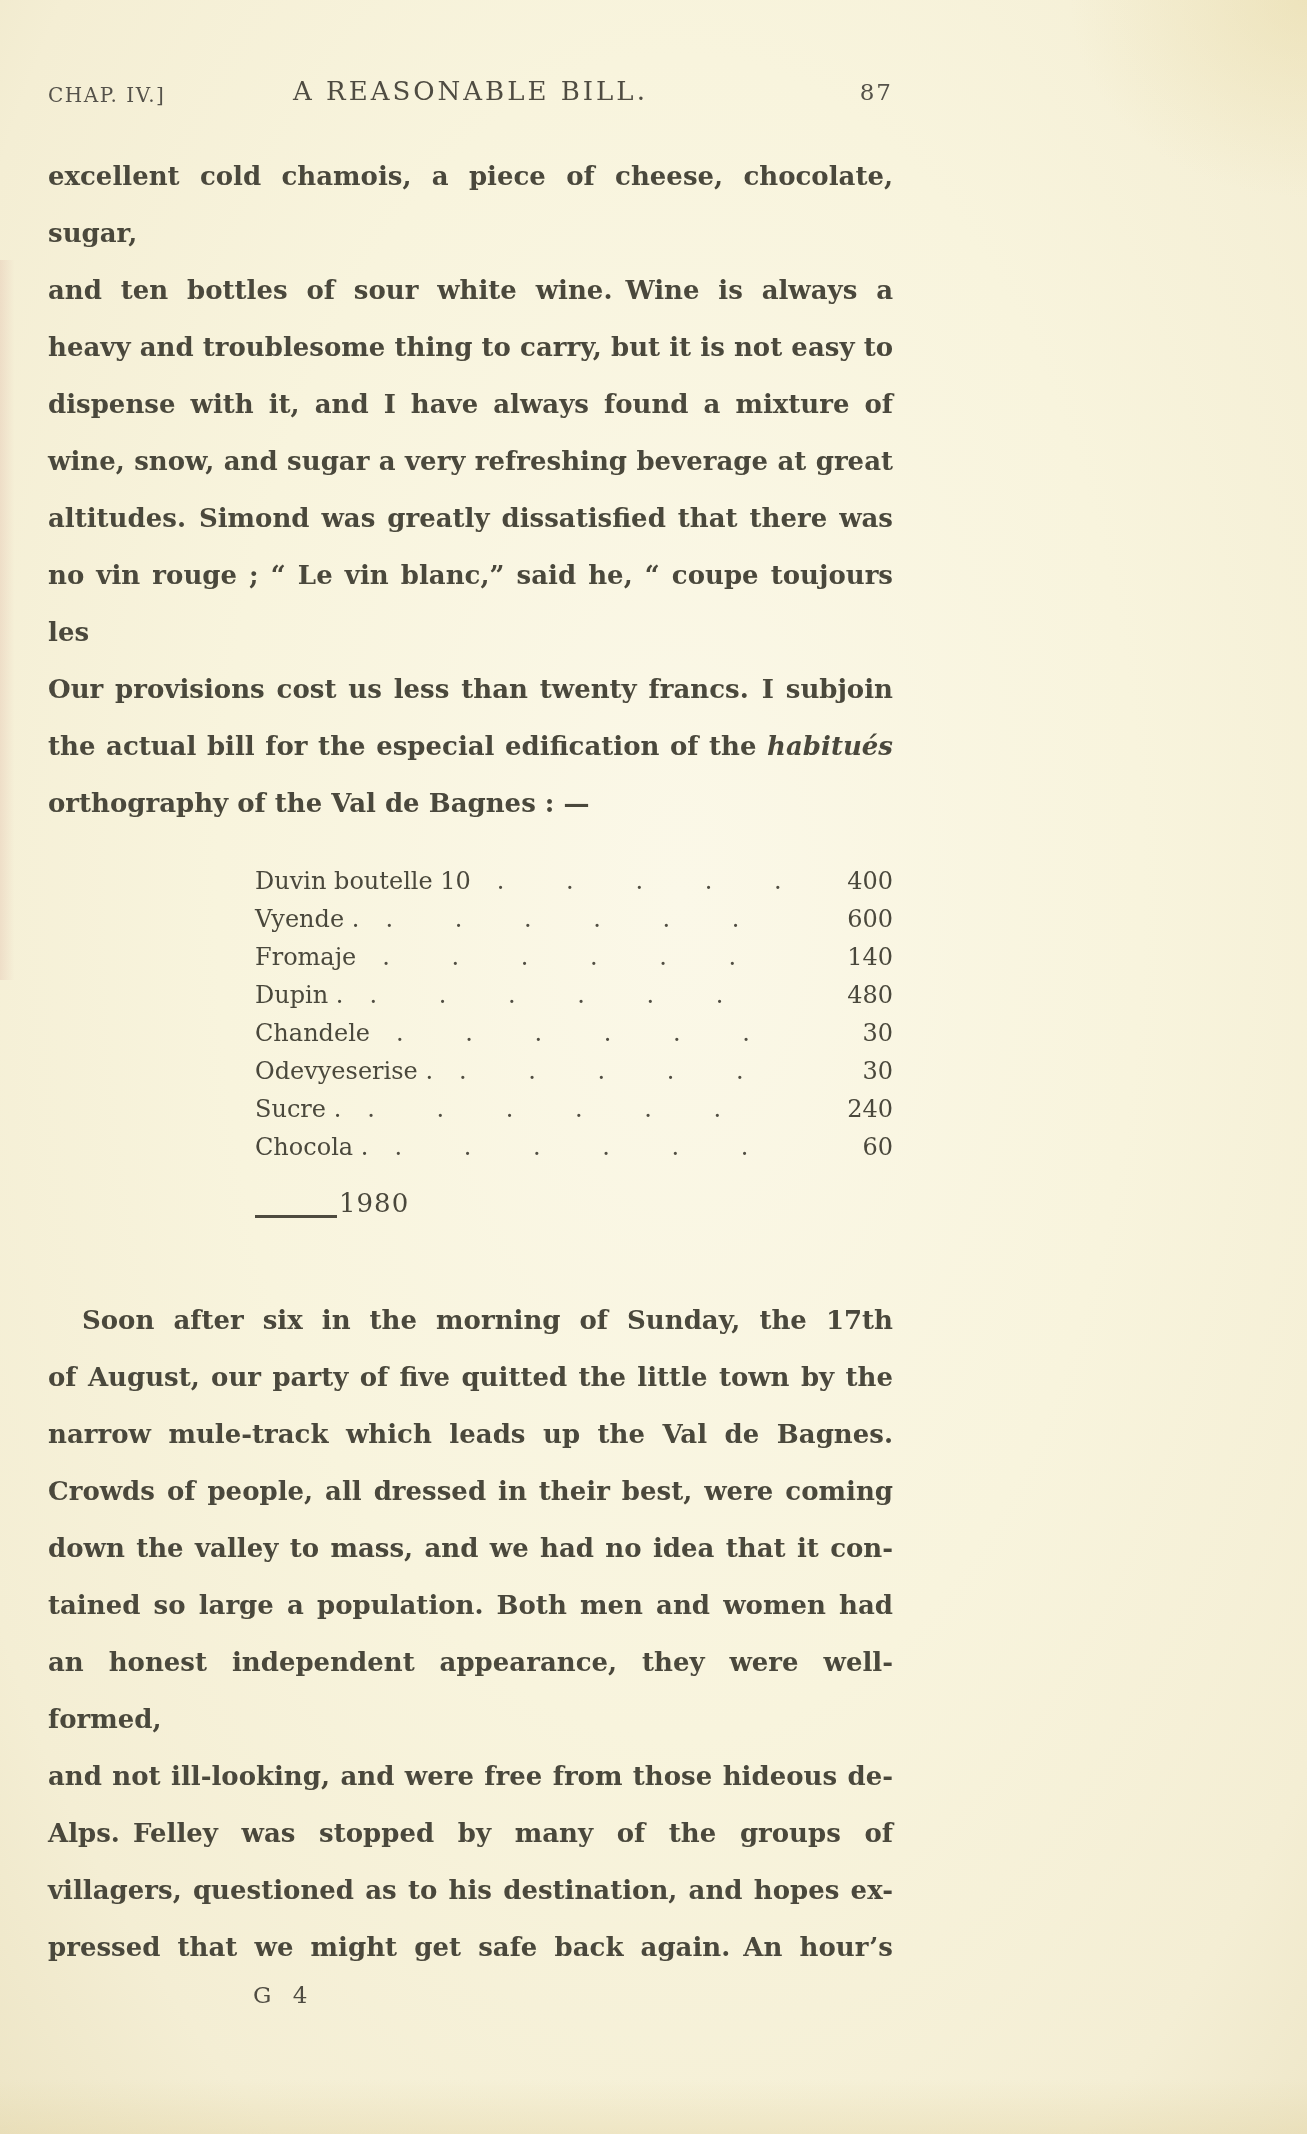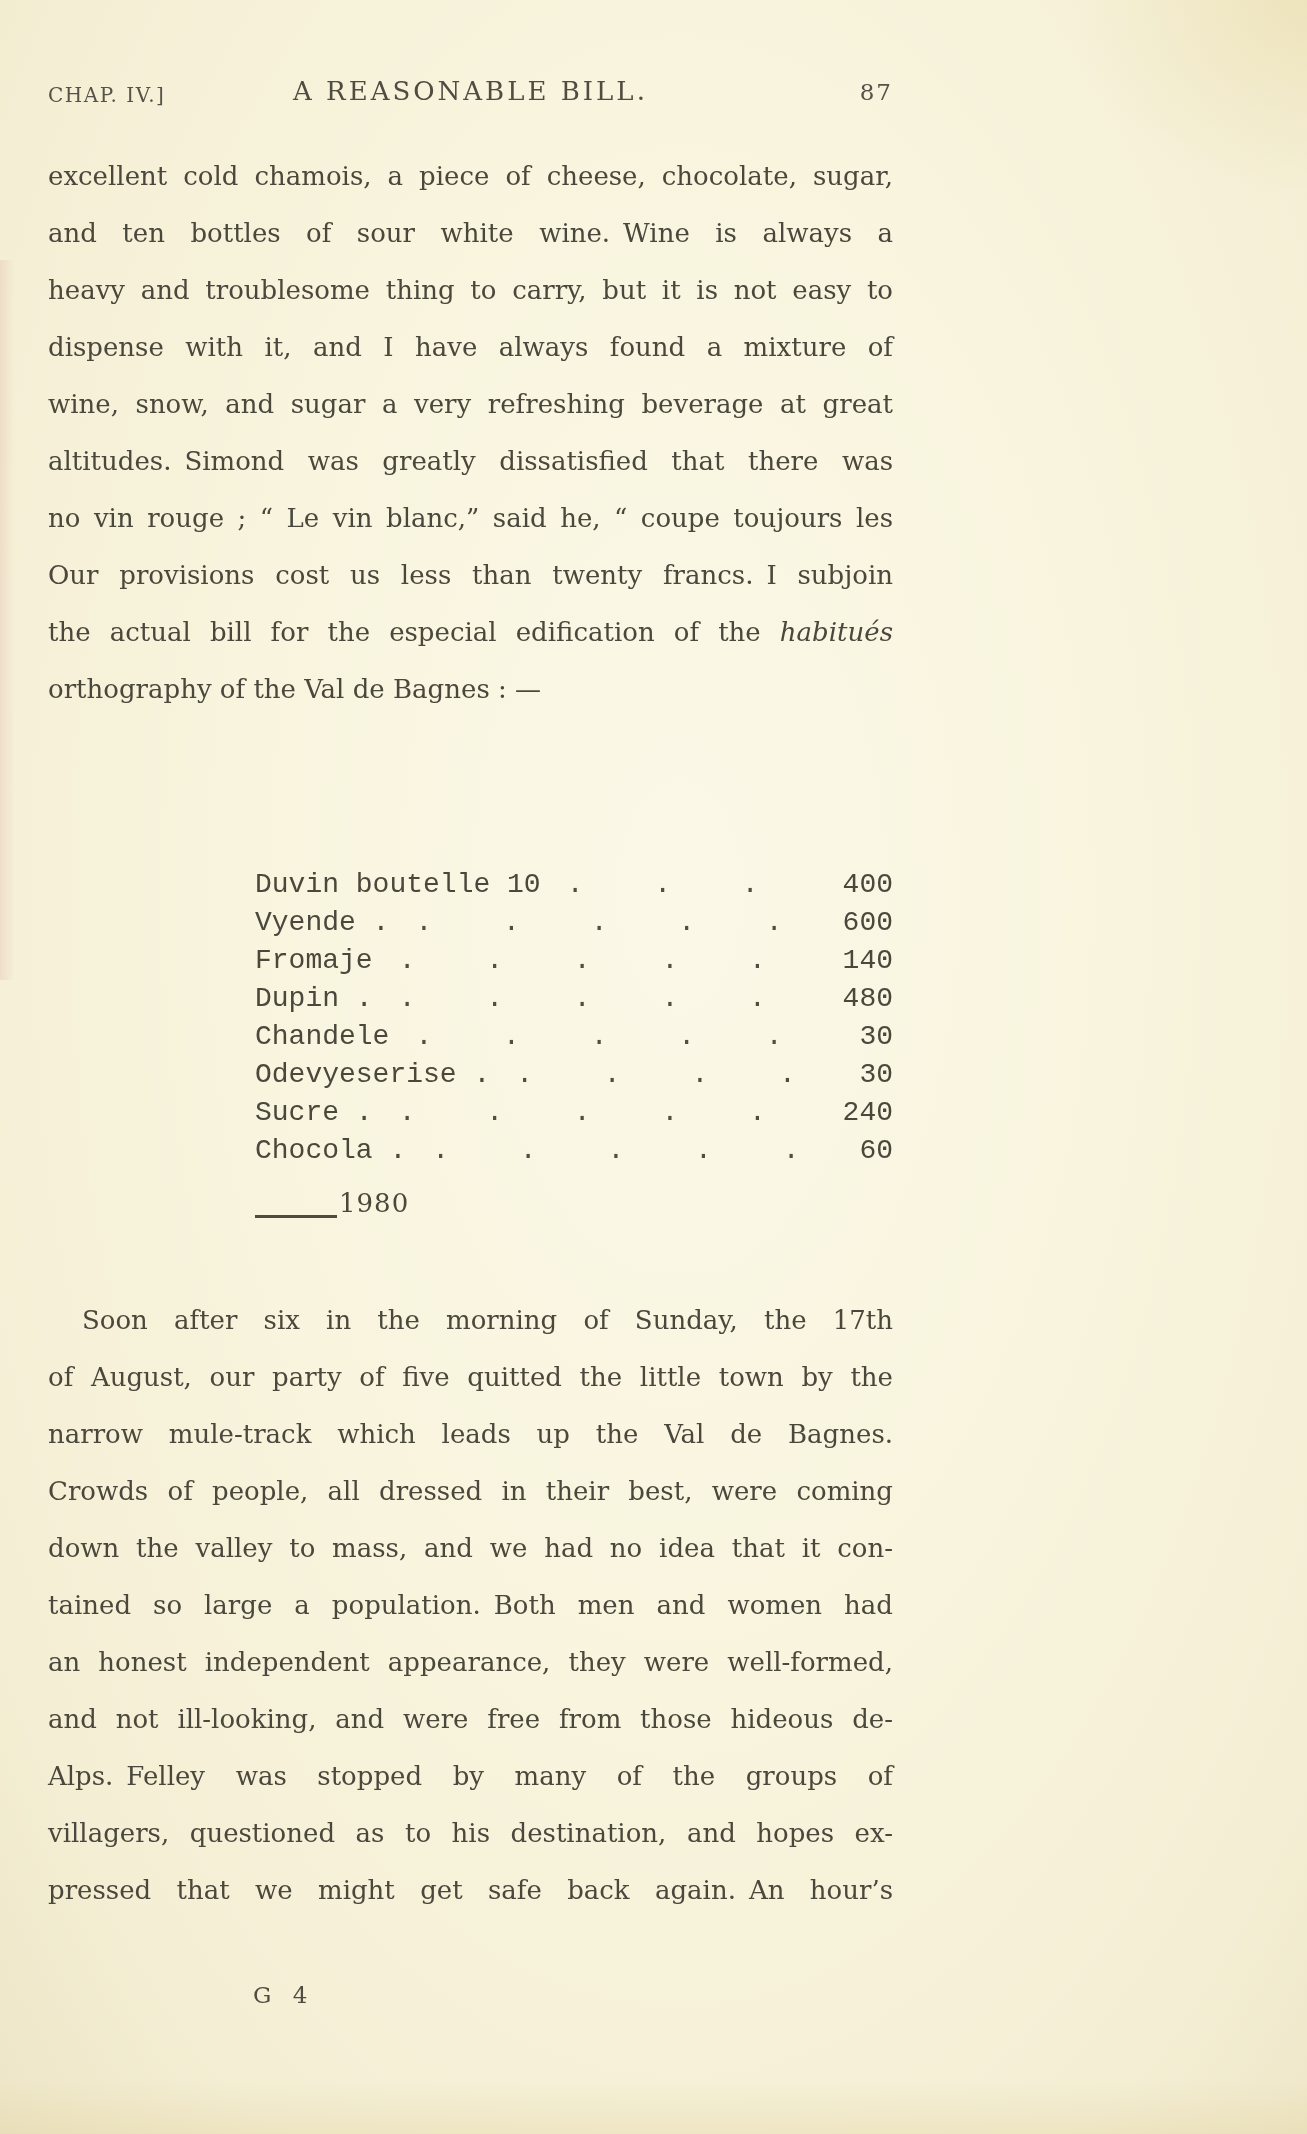--- a/index.html
+++ b/index.html
@@ -48,27 +48,28 @@
     position:absolute;right:0;top:5px;
     font-size:23px;letter-spacing:2px;color:#55524a;
   }
 
   .para{position:absolute;left:48px;width:845px;}
   .para1{top:148px;}
   .para2{top:1292px;}
   .line{
     width:845px;font-size:26px;line-height:57px;color:#4a483c;
     white-space:nowrap;
+    font-weight:bold;
   }
   .j{white-space:normal;text-align:justify;text-align-last:justify;}
   .indent{text-indent:34px;}
   .it{font-style:italic;}
 
   .bill{position:absolute;left:255px;top:862px;width:638px;}
-  .brow{display:flex;align-items:flex-end;height:38px;font-size:28px;font-family:Liberation Mono, monospace;}
+  .brow{display:flex;align-items:center;height:38px;font-size:24px;}
   .blabel{white-space:nowrap;color:#4a483c;}
   .bdots{
     flex:1;overflow:hidden;white-space:nowrap;
     padding-left:26px;word-spacing:52px;letter-spacing:1px;color:#504d42;
   }
   .bval{width:85px;text-align:right;white-space:nowrap;color:#4a483c;}
   .btotal{display:flex;flex-direction:row;align-items:flex-end;margin-top:8px;}
   .trule{width:82px;border-top:3px solid #4e4b3f;margin-right:2px;}
   .tval{font-size:26px;margin-top:14px;letter-spacing:1px;color:#4a483c;}
 

